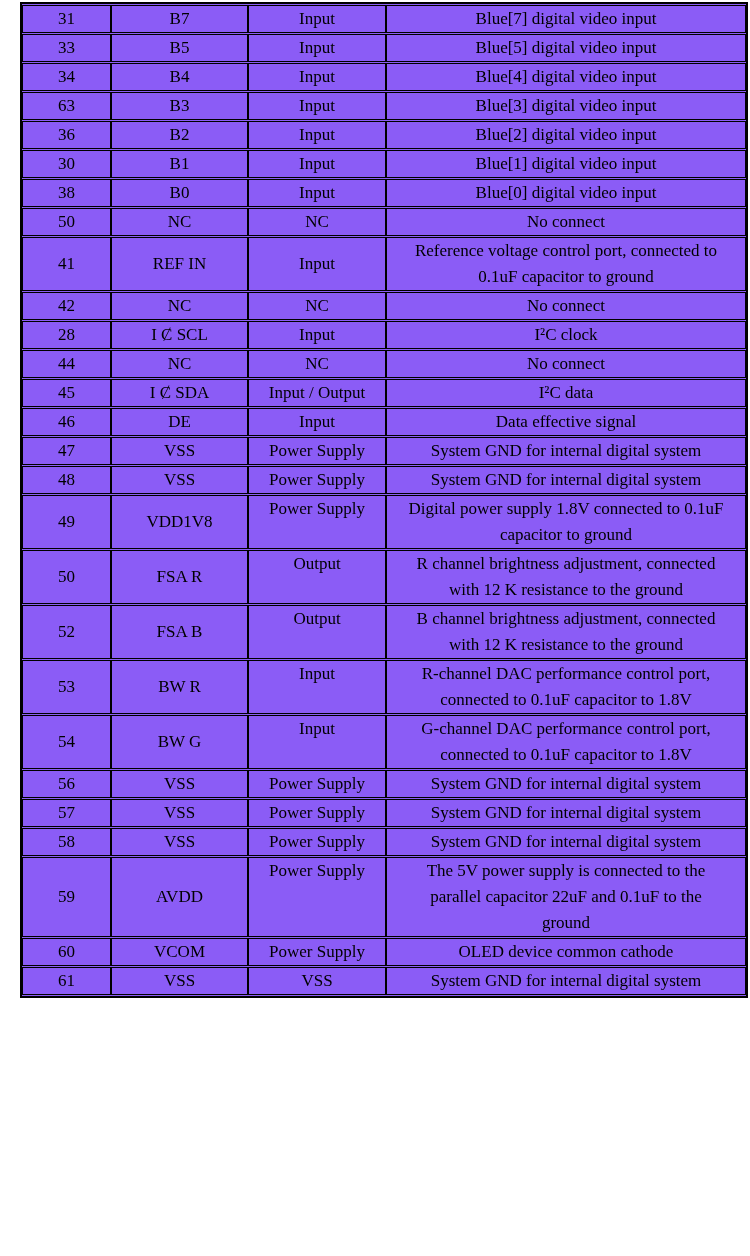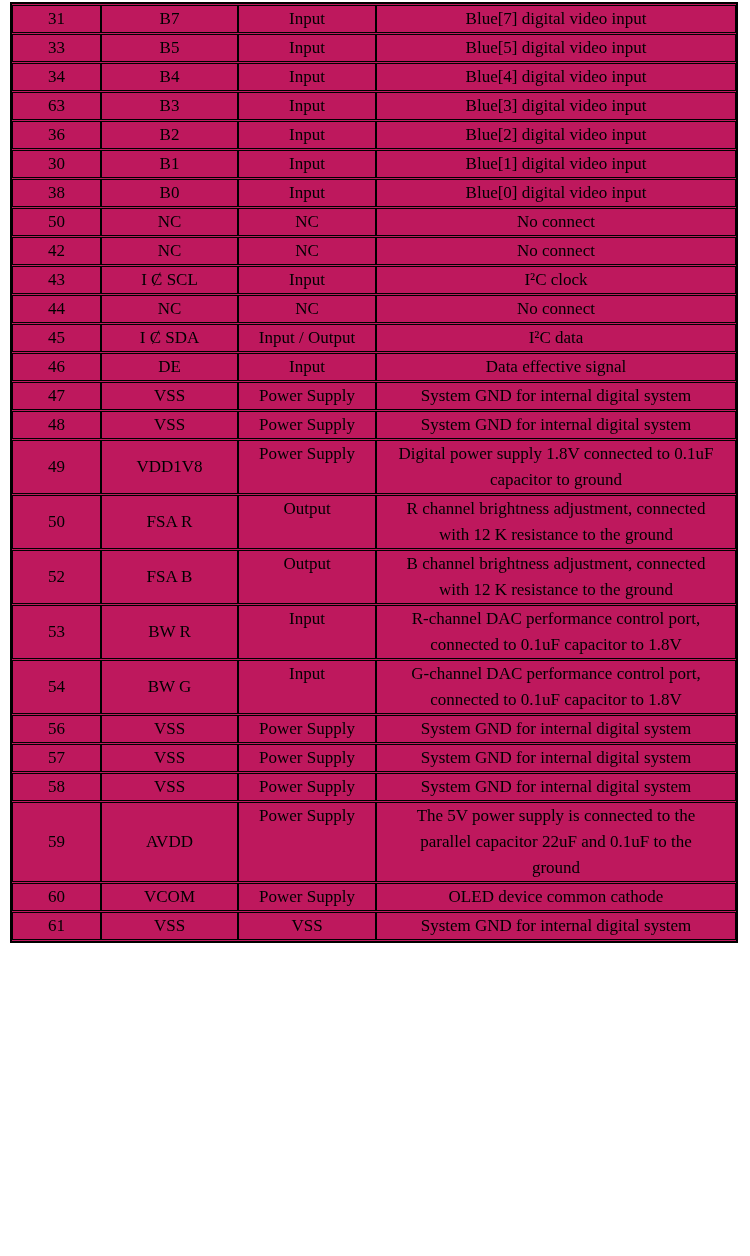--- a/index.html
+++ b/index.html
@@ -12,23 +12,23 @@
     height: 1256px;
     overflow: hidden;
     font-family: "Liberation Serif", "DejaVu Serif", serif;
     color: #000000;
   }
   table.pin-table {
     border-collapse: separate;
     border-spacing: 0 1px;
     table-layout: fixed;
     width: 724px;
-    margin: 2px 0 0 10px;
+    margin: 2px 0 0 20px;
     border: 2px solid #000000;
-    background: #be185d;
+    background: #8b5cf6;
   }
   table.pin-table td {
     border: 1px solid #000000;
     text-align: center;
     vertical-align: middle;
     font-size: 17px;
     line-height: 26px;
     padding: 0 4px;
     white-space: pre-line;
     overflow: hidden;
@@ -94,27 +94,34 @@
         <td class="cell-type">Input</td>
         <td class="cell-desc">Blue[0] digital video input</td>
       </tr>
       <tr>
         <td class="cell-pin">50</td>
         <td class="cell-name">NC</td>
         <td class="cell-type">NC</td>
         <td class="cell-desc">No connect</td>
       </tr>
       <tr>
+        <td class="cell-pin">41</td>
+        <td class="cell-name">REF IN</td>
+        <td class="cell-type">Input</td>
+        <td class="cell-desc">Reference voltage control port, connected to
+0.1uF capacitor to ground</td>
+      </tr>
+      <tr>
         <td class="cell-pin">42</td>
         <td class="cell-name">NC</td>
         <td class="cell-type">NC</td>
         <td class="cell-desc">No connect</td>
       </tr>
       <tr>
-        <td class="cell-pin">43</td>
+        <td class="cell-pin">28</td>
         <td class="cell-name">I Ȼ SCL</td>
         <td class="cell-type">Input</td>
         <td class="cell-desc">I²C clock</td>
       </tr>
       <tr>
         <td class="cell-pin">44</td>
         <td class="cell-name">NC</td>
         <td class="cell-type">NC</td>
         <td class="cell-desc">No connect</td>
       </tr>

